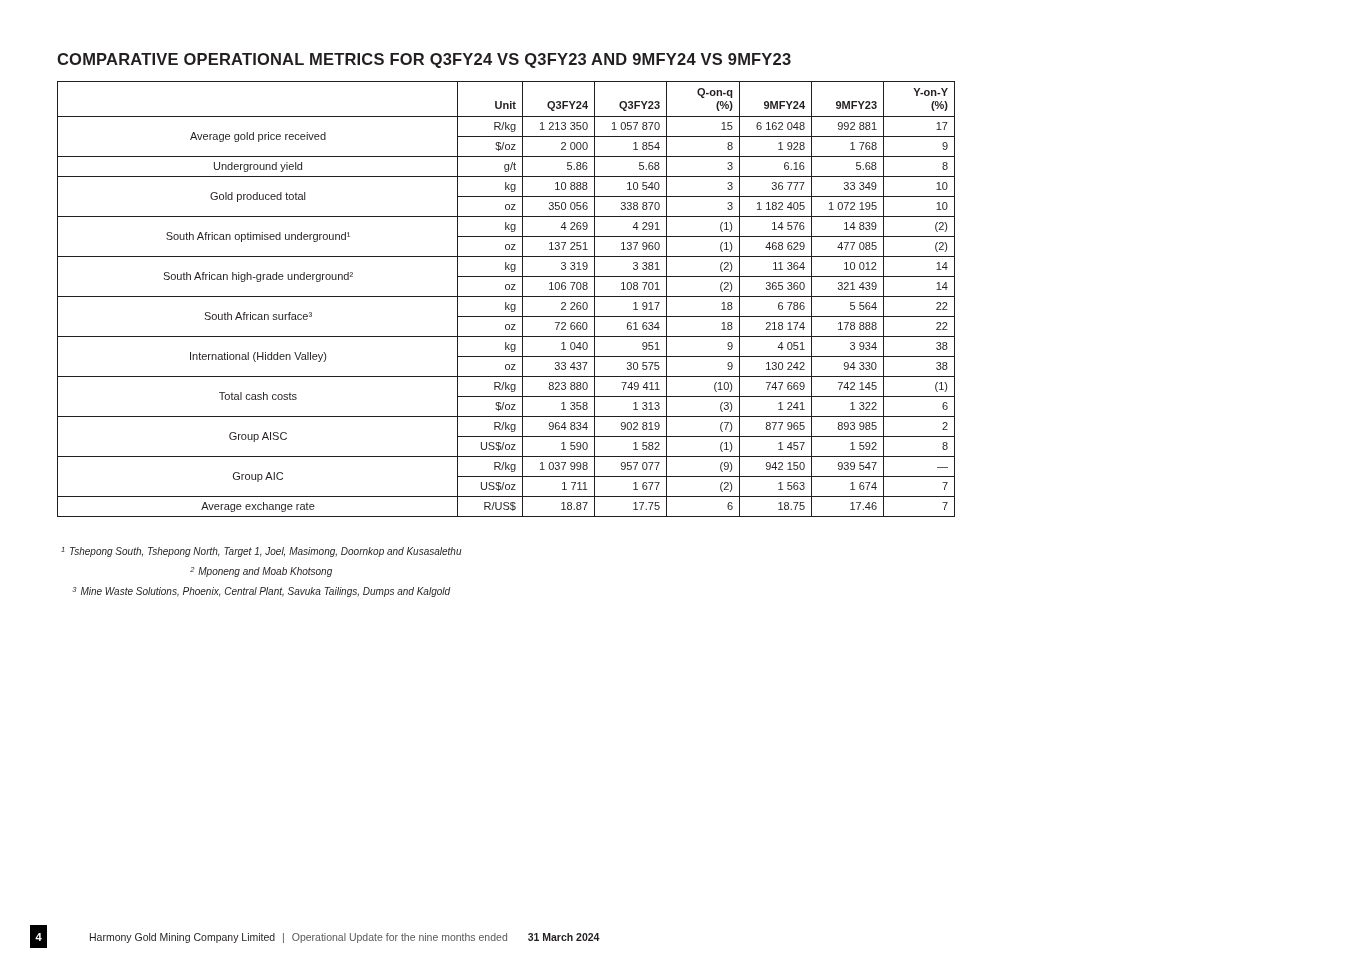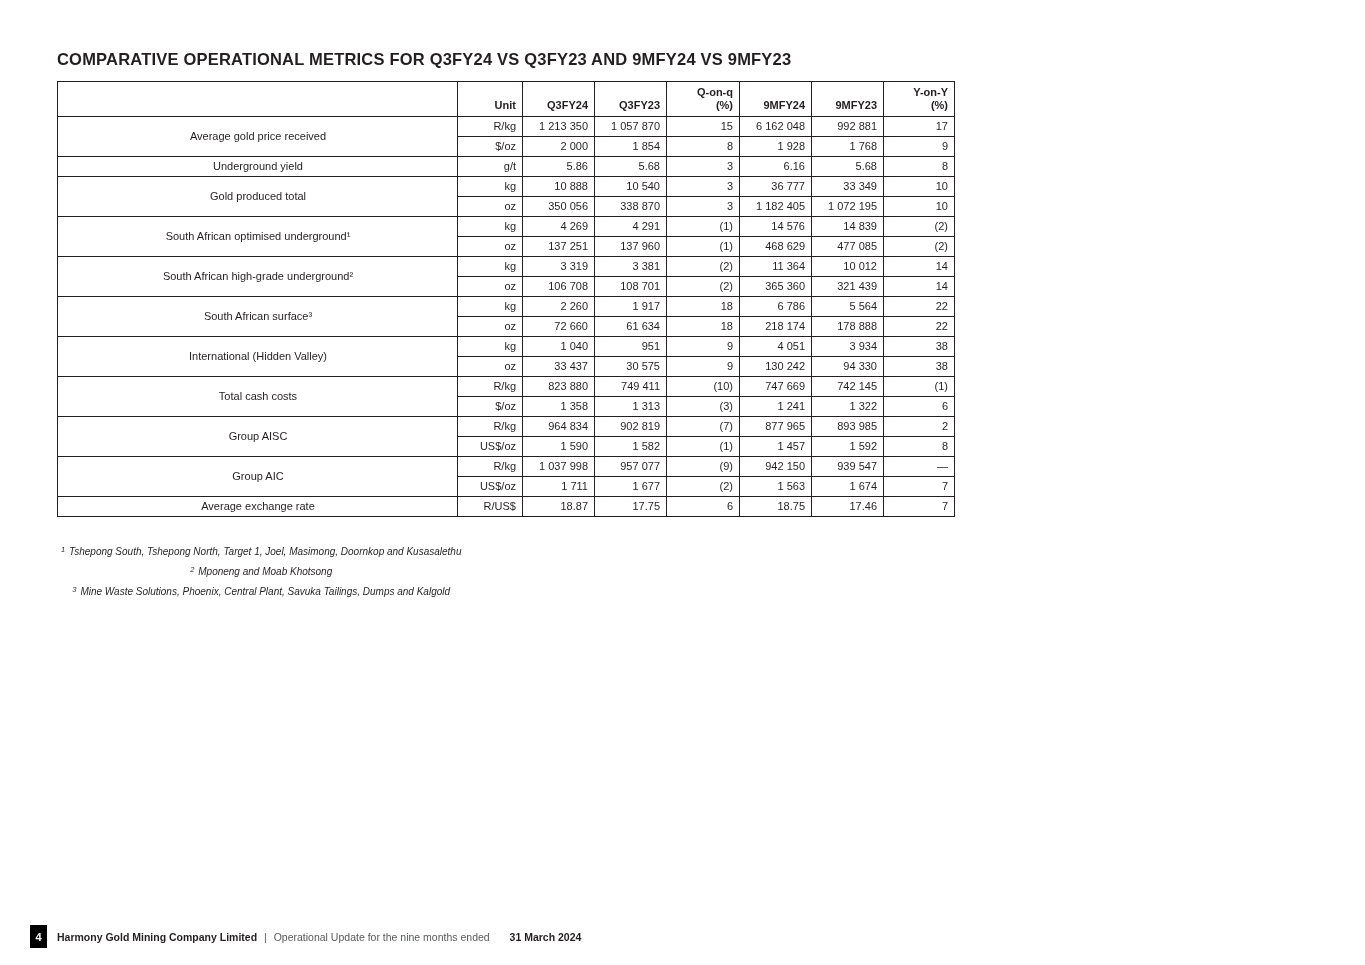--- a/index.html
+++ b/index.html
@@ -92,21 +92,21 @@
     justify-content: center;
   }
   .footer-text {
     position: absolute;
     left: 57px;
     top: 931px;
     font-size: 10.5px;
     color: #231f20;
     white-space: nowrap;
   }
-  .footer-company { font-weight: bold; }
+  .footer-company { font-weight: normal; margin-left: 32px; }
   .footer-divider { color: #58595b; margin: 0 4px; }
   .footer-subtitle { color: #58595b; font-weight: normal; }
   .footer-date { font-weight: bold; margin-left: 17px; }
 </style>
 </head>
 <body>
 
 <div class="page">
 
   <div class="title">COMPARATIVE OPERATIONAL METRICS FOR Q3FY24 VS Q3FY23 AND 9MFY24 VS 9MFY23</div>

